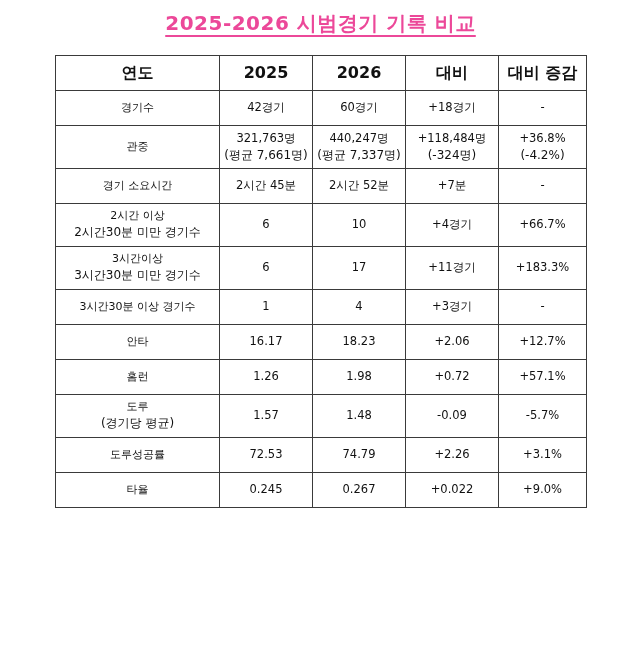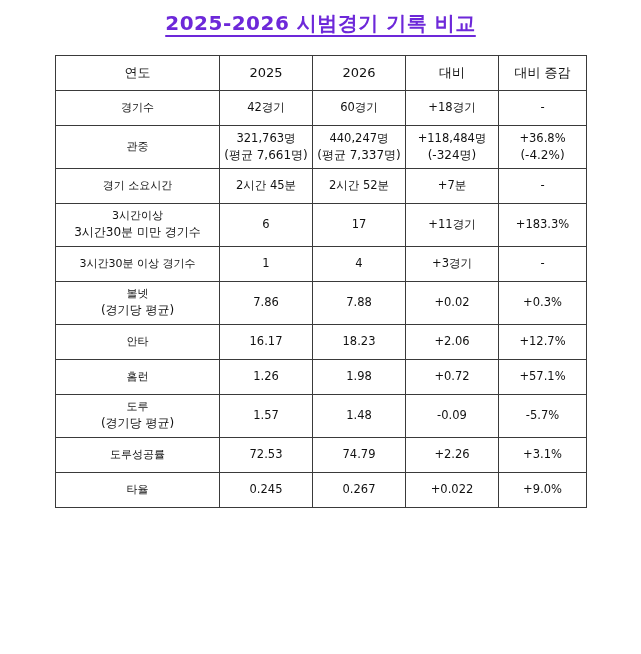--- a/index.html
+++ b/index.html
@@ -22,21 +22,21 @@
   }
   .title {
     text-align: center;
     font-size: 20px;
     font-weight: bold;
     letter-spacing: 0.5px;
     padding-top: 10px;
     padding-bottom: 6px;
     text-decoration: underline;
     text-underline-offset: 5px;
-    color: #6d28d9;
+    color: #ec4899;
   }
   .table-wrap {
     width: 531px;
     margin: 12px auto 0 auto;
   }
   table {
     border-collapse: collapse;
     width: 100%;
     table-layout: fixed;
   }
@@ -49,22 +49,22 @@
     border: 1px solid #3a3a3a;
     text-align: center;
     vertical-align: middle;
     font-size: 11px;
     line-height: 1.35;
     padding: 4px 2px;
     color: #111;
     background: #fff;
   }
   th {
-    font-weight: normal;
-    font-size: 13px;
+    font-weight: bold;
+    font-size: 16px;
     height: 26px;
   }
   td.label {
     font-size: 11px;
   }
   td .sub {
     display: block;
     font-size: 12px;
   }
   td.value {
@@ -115,39 +115,39 @@
             <td class="value"><span>+36.8%</span><span class="sub">(-4.2%)</span></td>
           </tr>
           <tr class="r-norm">
             <td class="label"><span>경기 소요시간</span></td>
             <td class="value"><span>2시간 45분</span></td>
             <td class="value"><span>2시간 52분</span></td>
             <td class="value"><span>+7분</span></td>
             <td class="value"><span>-</span></td>
           </tr>
           <tr class="r-tall">
+            <td class="label"><span>2시간 이상</span><span class="sub">2시간30분 미만 경기수</span></td>
+            <td class="value"><span>6</span></td>
+            <td class="value"><span>10</span></td>
+            <td class="value"><span>+4경기</span></td>
+            <td class="value"><span>+66.7%</span></td>
+          </tr>
+          <tr class="r-tall">
             <td class="label"><span>3시간이상</span><span class="sub">3시간30분 미만 경기수</span></td>
             <td class="value"><span>6</span></td>
             <td class="value"><span>17</span></td>
             <td class="value"><span>+11경기</span></td>
             <td class="value"><span>+183.3%</span></td>
           </tr>
           <tr class="r-norm">
             <td class="label"><span>3시간30분 이상 경기수</span></td>
             <td class="value"><span>1</span></td>
             <td class="value"><span>4</span></td>
             <td class="value"><span>+3경기</span></td>
             <td class="value"><span>-</span></td>
-          </tr>
-          <tr class="r-tall">
-            <td class="label"><span>볼넷</span><span class="sub">(경기당 평균)</span></td>
-            <td class="value"><span>7.86</span></td>
-            <td class="value"><span>7.88</span></td>
-            <td class="value"><span>+0.02</span></td>
-            <td class="value"><span>+0.3%</span></td>
           </tr>
           <tr class="r-norm">
             <td class="label"><span>안타</span></td>
             <td class="value"><span>16.17</span></td>
             <td class="value"><span>18.23</span></td>
             <td class="value"><span>+2.06</span></td>
             <td class="value"><span>+12.7%</span></td>
           </tr>
           <tr class="r-norm">
             <td class="label"><span>홈런</span></td>

